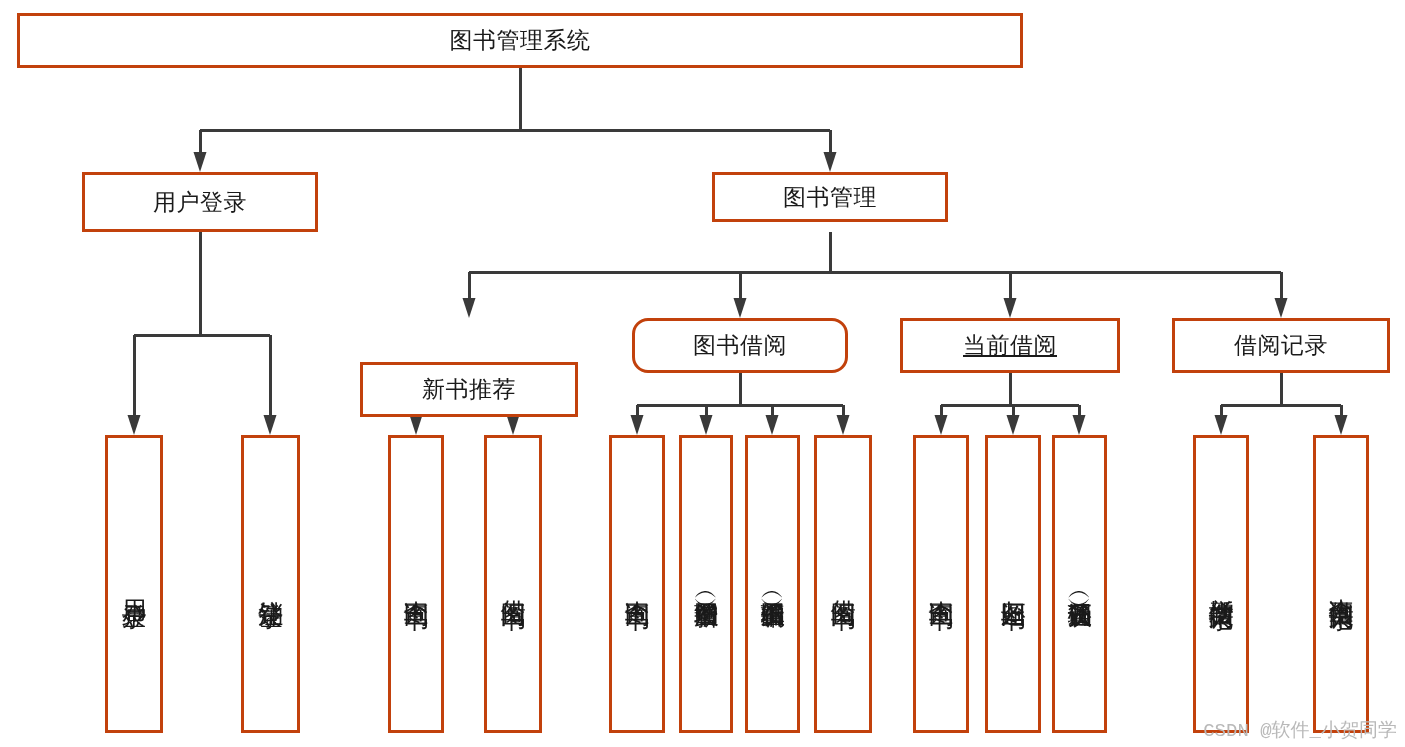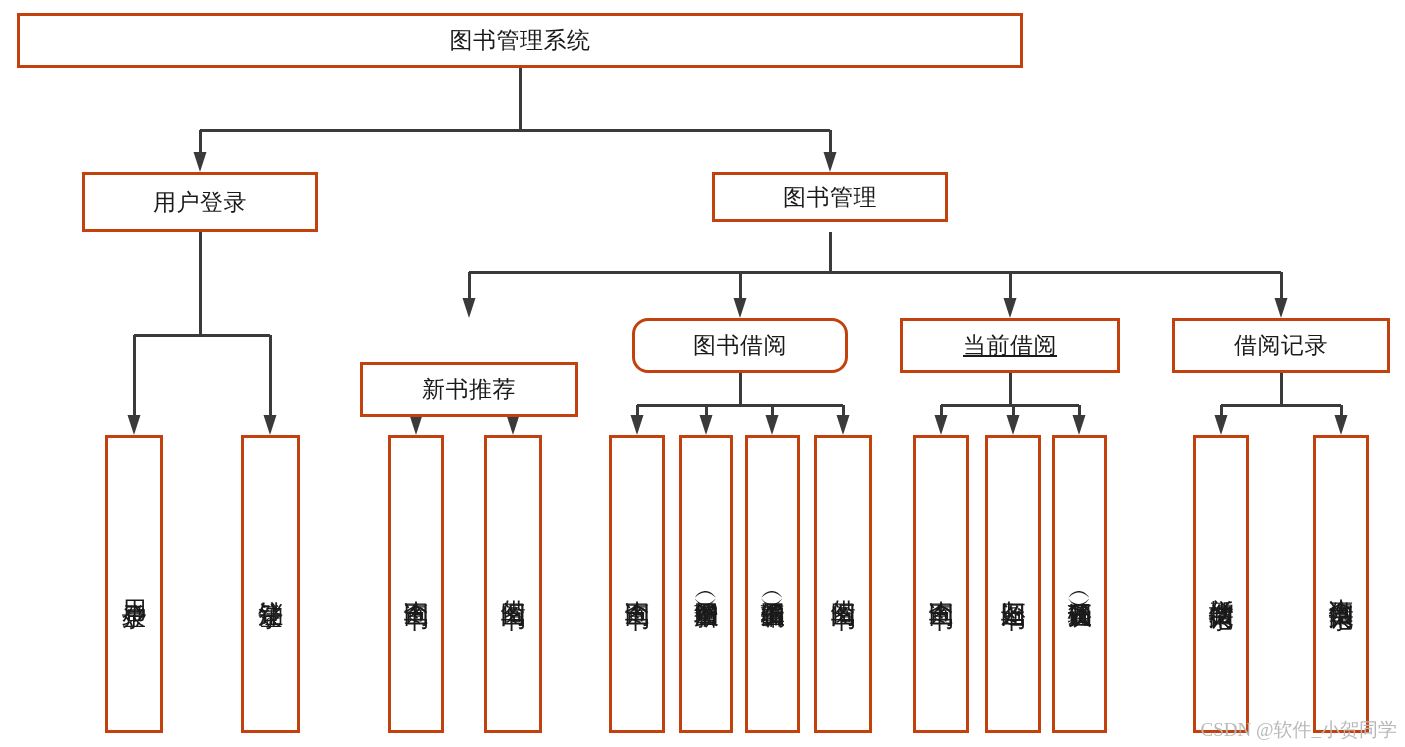--- a/index.html
+++ b/index.html
@@ -66,21 +66,21 @@
     letter-spacing: 0px;
   }
   #watermark {
     position: absolute;
     right: 8px;
     bottom: 4px;
     font-size: 19px;
     color: #b9b9b9;
     z-index: 5;
     white-space: nowrap;
-    font-family: Liberation Serif, serif;
+    font-family: Liberation Mono, monospace;
   }
 </style>
 </head>
 <body>
 
 <div id="diagram-root">
 
   <svg id="edges-svg" viewBox="0 0 1405 747" xmlns="http://www.w3.org/2000/svg">
       <line x1="520" y1="68" x2="520" y2="130" stroke="#3a3a3a" stroke-width="3" shape-rendering="crispEdges"></line>
       <line x1="200" y1="130" x2="830" y2="130" stroke="#3a3a3a" stroke-width="3" shape-rendering="crispEdges"></line>

